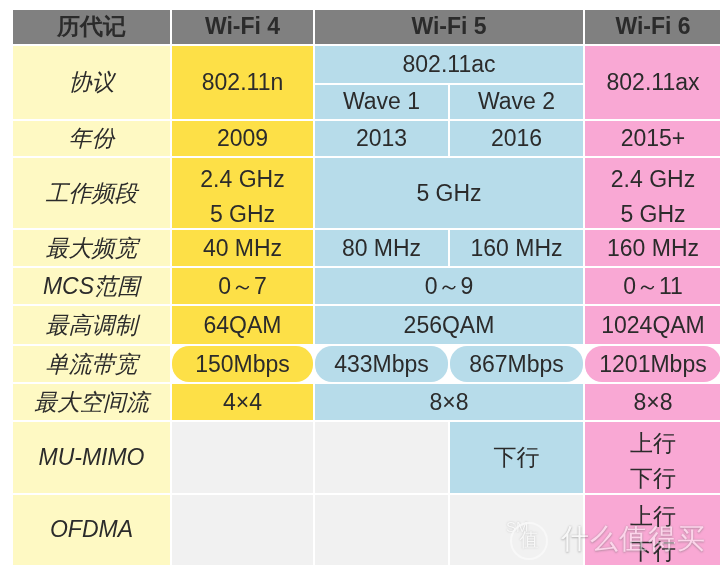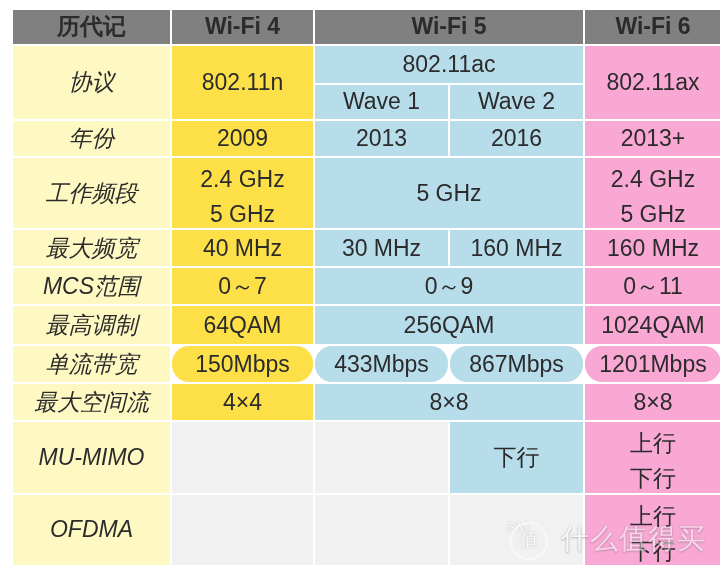--- a/index.html
+++ b/index.html
@@ -145,21 +145,21 @@
       <tr style="height:34px">
         <td class="c-blue">Wave 1</td>
         <td class="c-blue">Wave 2</td>
       </tr>
 
       <tr style="height:35px">
         <td class="rowlabel">年份</td>
         <td class="c-orange">2009</td>
         <td class="c-blue">2013</td>
         <td class="c-blue">2016</td>
-        <td class="c-green">2013+</td>
+        <td class="c-green">2015+</td>
       </tr>
 
       <tr style="height:66px">
         <td class="rowlabel">工作频段</td>
         <td class="c-orange">
           <span class="stacked">
             <span>2.4 GHz</span>
             <span>5 GHz</span>
           </span>
         </td>
@@ -168,21 +168,21 @@
           <span class="stacked">
             <span>2.4 GHz</span>
             <span>5 GHz</span>
           </span>
         </td>
       </tr>
 
       <tr style="height:36px">
         <td class="rowlabel">最大频宽</td>
         <td class="c-orange">40 MHz</td>
-        <td class="c-blue">30 MHz</td>
+        <td class="c-blue">80 MHz</td>
         <td class="c-blue">160 MHz</td>
         <td class="c-green">160 MHz</td>
       </tr>
 
       <tr style="height:36px">
         <td class="rowlabel">MCS范围</td>
         <td class="c-orange">0～7</td>
         <td class="c-blue" colspan="2">0～9</td>
         <td class="c-green">0～11</td>
       </tr>

